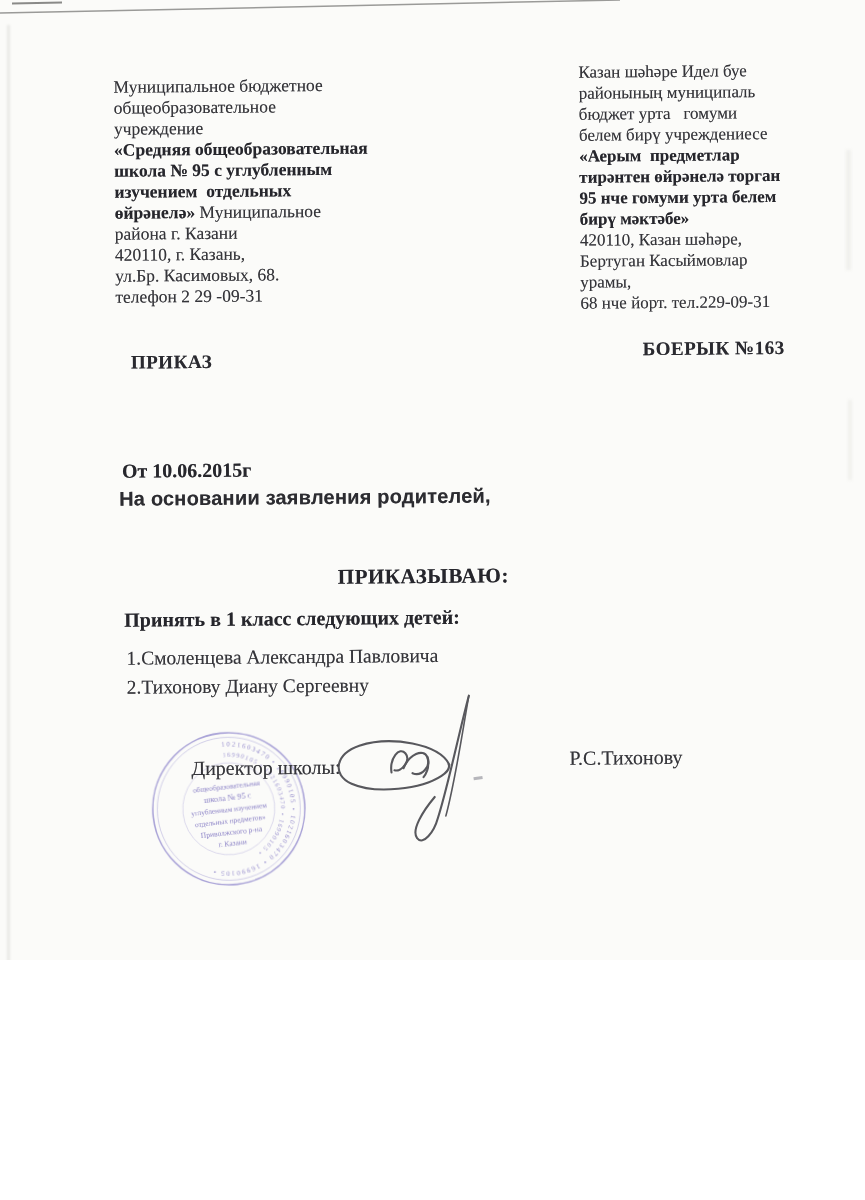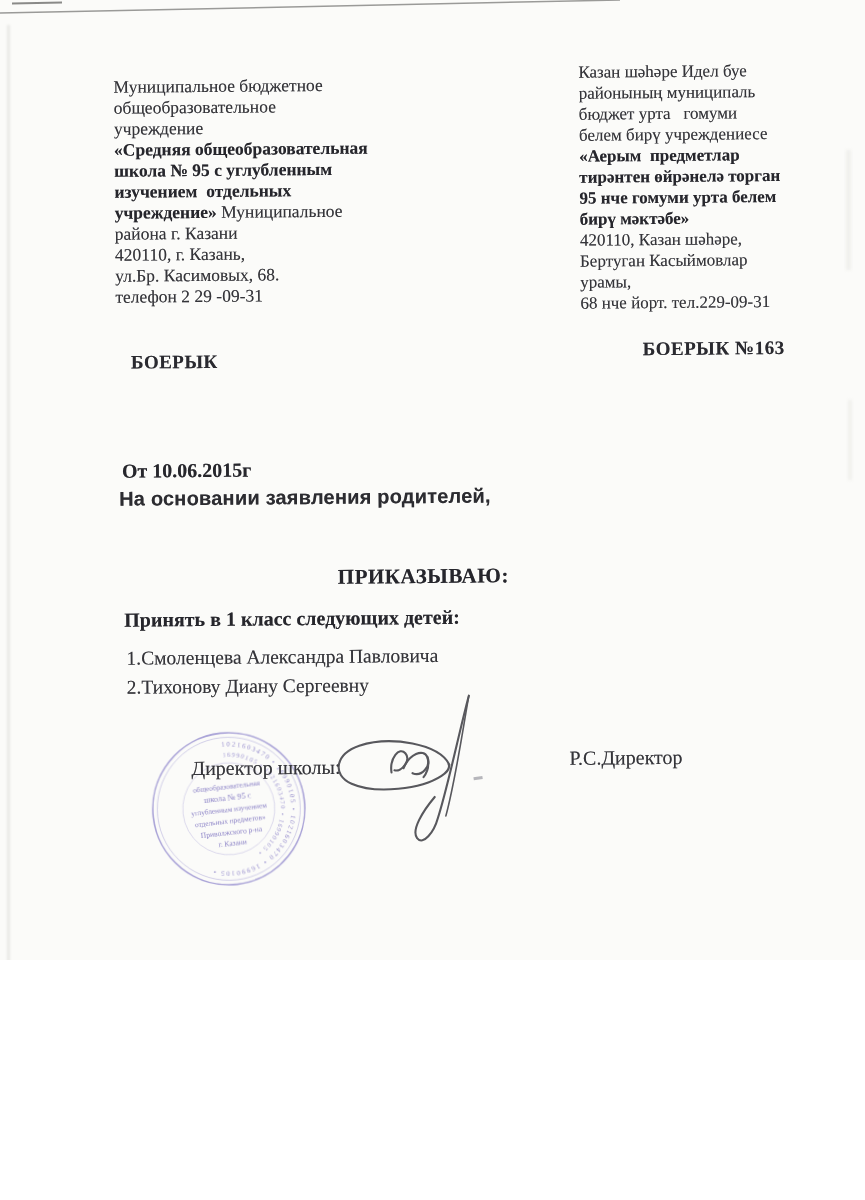--- a/index.html
+++ b/index.html
@@ -80,21 +80,21 @@
 
   <div class="doc-content">
 
     <div class="col col-left">
       <div class="txt">Муниципальное бюджетное</div>
       <div class="txt">общеобразовательное</div>
       <div class="txt">учреждение</div>
       <div class="txt b">«Средняя общеобразовательная</div>
       <div class="txt b">школа № 95 с углубленным</div>
       <div class="txt b">изучением  отдельных</div>
-      <div class="txt"><span class="b">учреждение»</span><span> Муниципальное</span></div>
+      <div class="txt"><span class="b">өйрәнелә»</span><span> Муниципальное</span></div>
       <div class="txt">района г. Казани</div>
       <div class="txt">420110, г. Казань,</div>
       <div class="txt">ул.Бр. Касимовых, 68.</div>
       <div class="txt">телефон 2 29 -09-31</div>
     </div>
 
     <div class="col col-right">
       <div class="txt">Казан шәһәре Идел буе</div>
       <div class="txt">районының муниципаль</div>
       <div class="txt">бюджет урта   гомуми</div>
@@ -102,21 +102,21 @@
       <div class="txt b">«Аерым  предметлар</div>
       <div class="txt b">тирәнтен өйрәнелә торган</div>
       <div class="txt b">95 нче гомуми урта белем</div>
       <div class="txt b">бирү мәктәбе»</div>
       <div class="txt">420110, Казан шәһәре,</div>
       <div class="txt">Бертуган Касыймовлар</div>
       <div class="txt">урамы,</div>
       <div class="txt">68 нче йорт. тел.229-09-31</div>
     </div>
 
-    <div class="title title-left txt">БОЕРЫК</div>
+    <div class="title title-left txt">ПРИКАЗ</div>
     <div class="title title-right txt">БОЕРЫК №163</div>
 
     <div class="date-line txt">От 10.06.2015г</div>
     <div class="basis-line txt">На основании заявления родителей,</div>
     <div class="decree-word txt">ПРИКАЗЫВАЮ:</div>
     <div class="instruction txt">Принять в 1 класс следующих детей:</div>
     <div class="child-line child-1 txt">1.Смоленцева Александра Павловича</div>
     <div class="child-line child-2 txt">2.Тихонову Диану Сергеевну</div>
 
     <svg class="stamp-svg" width="160" height="160" viewBox="0 0 160 160">
@@ -150,16 +150,16 @@
       <g fill="none" stroke="#46464c" stroke-width="2.1" stroke-linecap="round" opacity="0.9">
         <path d="M120 85 C110 64 62 55 30 65 C6 73 2 94 22 103 C46 114 92 109 112 96 C118 92 121 88 119 84"></path>
         <path d="M62 92 C60 78 70 66 76 73 C82 80 72 92 65 90"></path>
         <path d="M74 88 C80 74 94 68 98 77 C102 86 92 97 83 93"></path>
         <path d="M98 77 C100 85 98 92 94 97"></path>
         <path d="M140 16 C130 52 118 108 108 138 C104 152 93 166 87 158 C81 150 93 131 105 117"></path>
         <path d="M140 16 C134 48 126 100 116 136" stroke-width="1.6"></path>
       </g>
     </svg>
     <div class="stray-dash"></div>
-    <div class="sig-name txt">Р.С.Директор</div>
+    <div class="sig-name txt">Р.С.Тихонову</div>
 
   </div>
 </div>
 
 </body></html>

